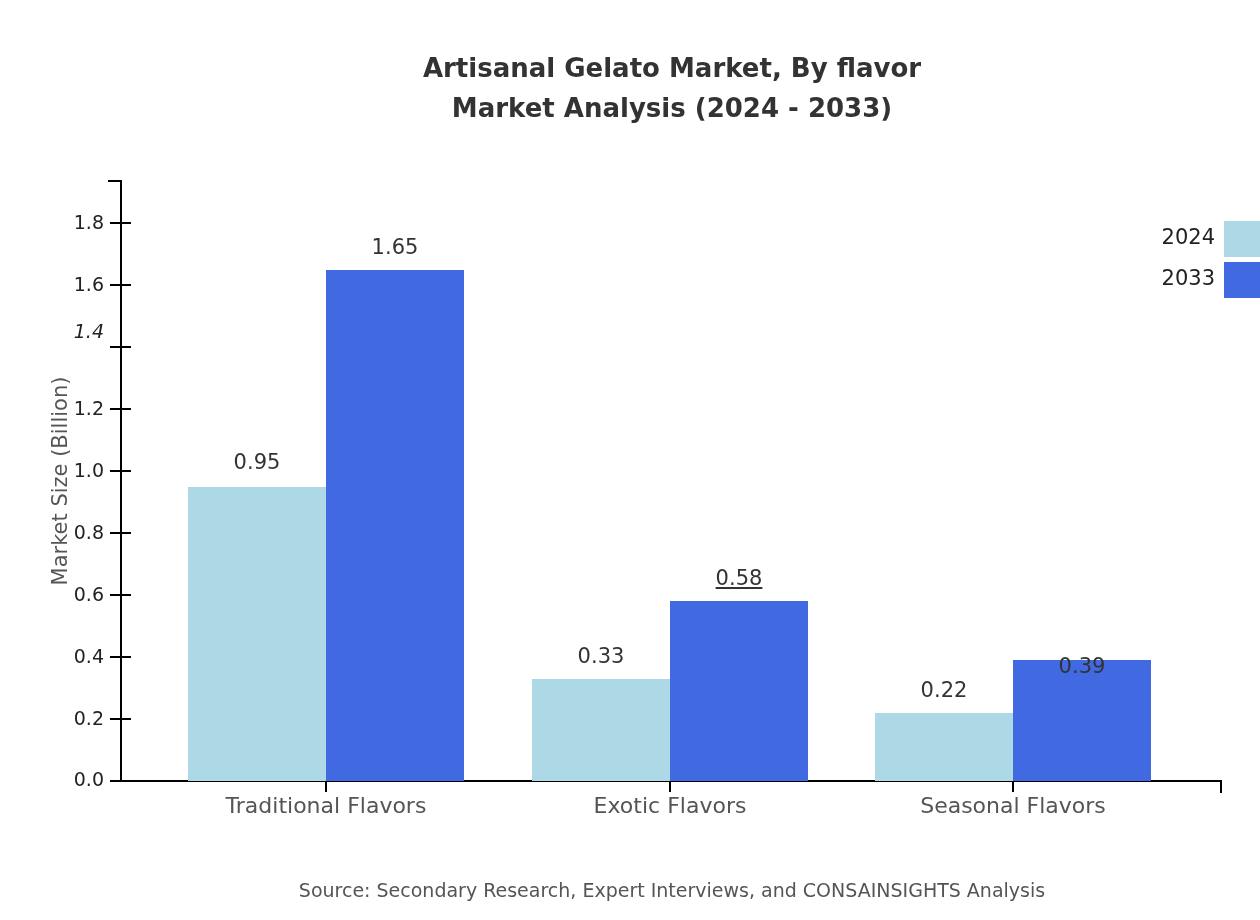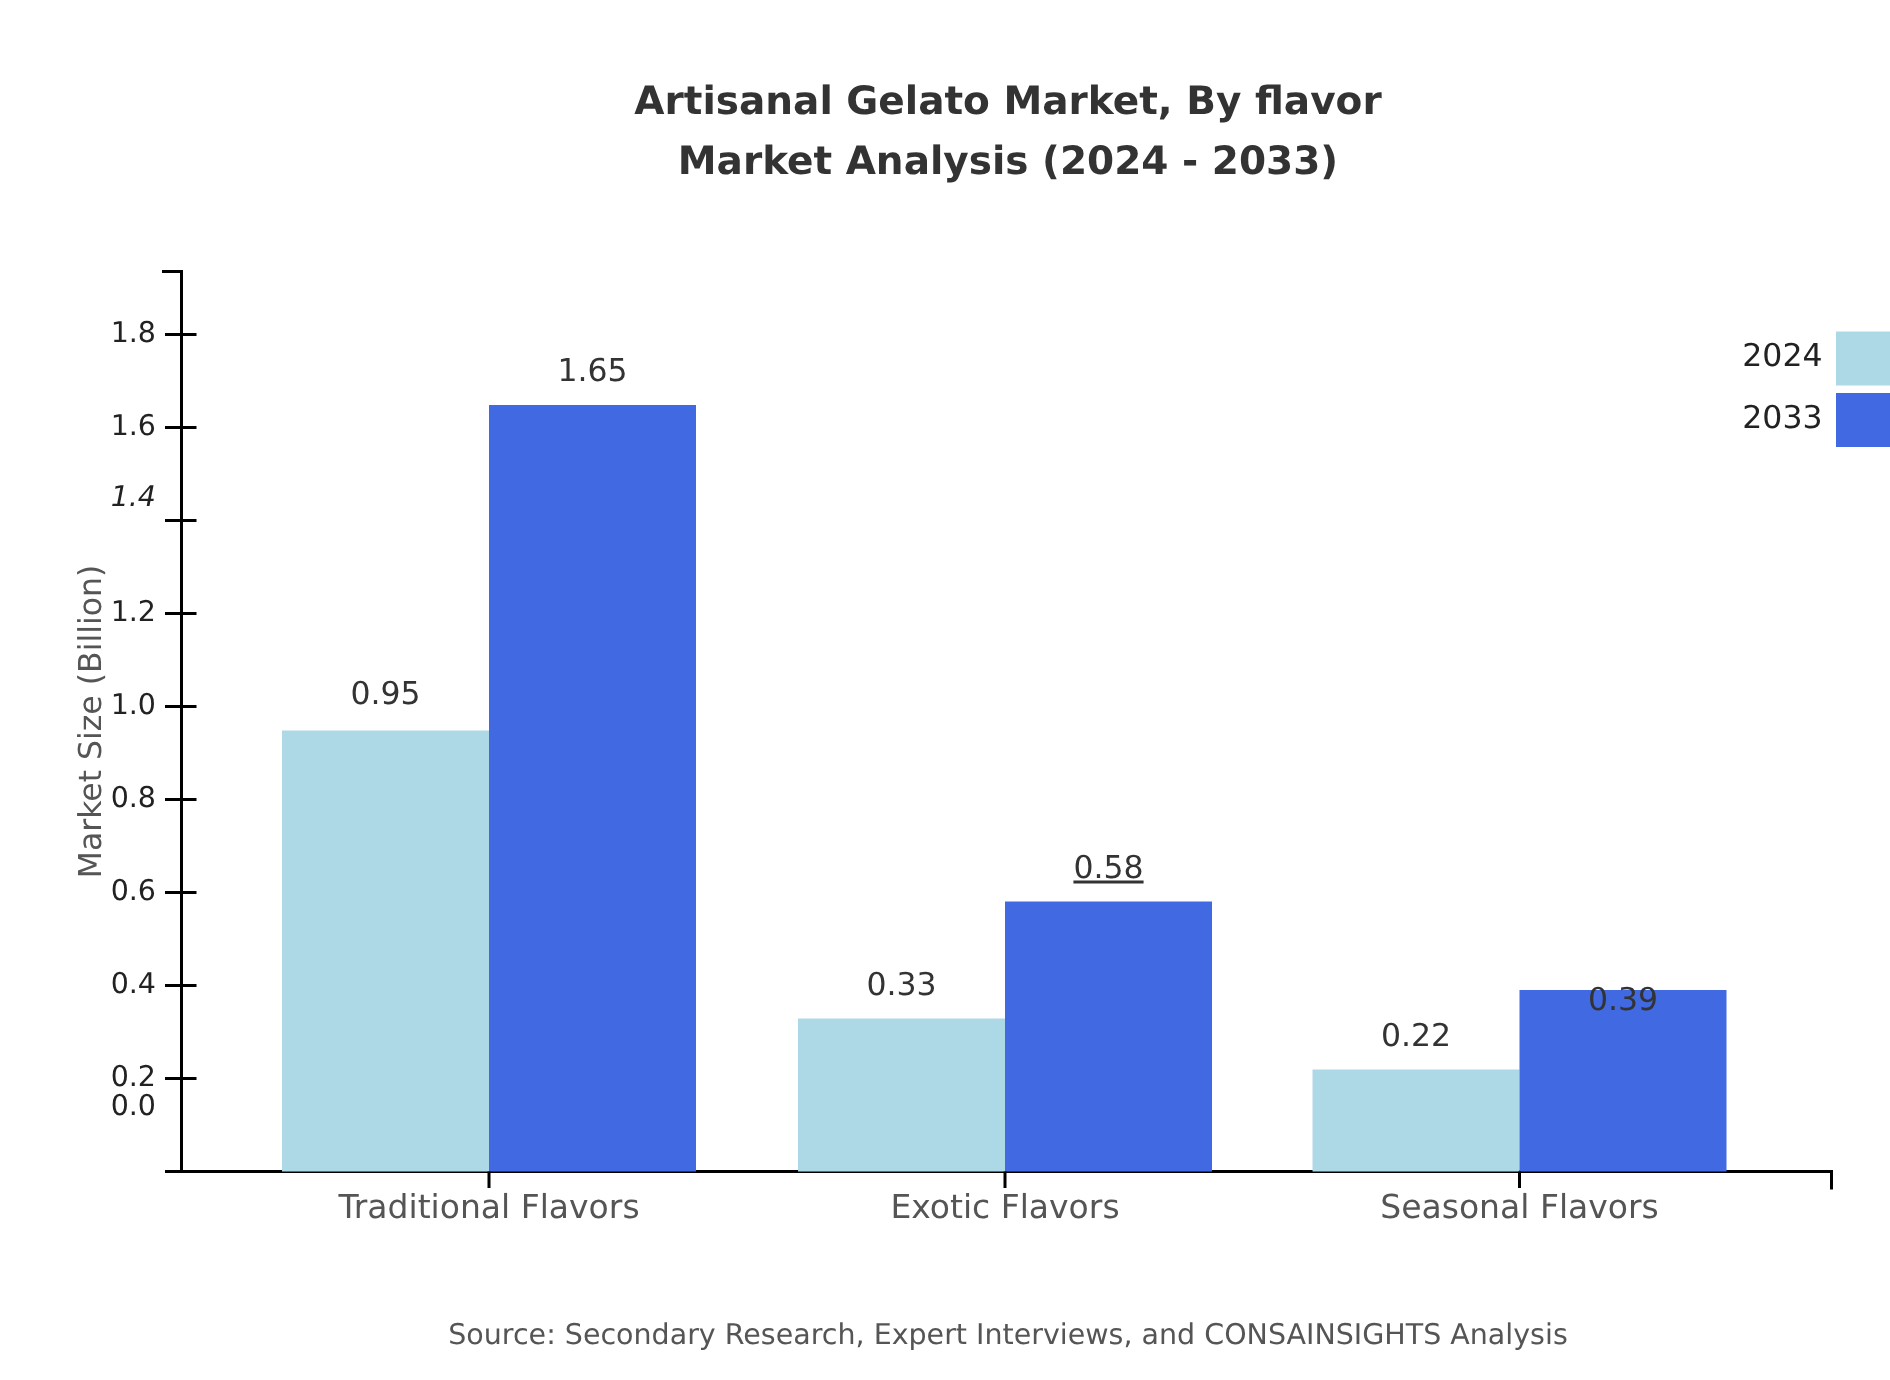--- a/index.html
+++ b/index.html
@@ -195,21 +195,21 @@
 
   <div class="ylabel">Market Size (Billion)</div>
 
   <div class="axis-y-spine"></div>
   <div class="axis-x-spine"></div>
   <div class="spine-cap-top"></div>
   <div class="spine-cap-right"></div>
 
   <div id="yticks-layer">
       <div class="ytick" style="top: 780px;"></div>
-      <div class="ytick-label" style="top: 728px;">0.0</div>
+      <div class="ytick-label" style="top: 770px;">0.0</div>
       <div class="ytick" style="top: 718.041px;"></div>
       <div class="ytick-label" style="top: 709.041px;">0.2</div>
       <div class="ytick" style="top: 656.082px;"></div>
       <div class="ytick-label" style="top: 647.082px;">0.4</div>
       <div class="ytick" style="top: 594.124px;"></div>
       <div class="ytick-label" style="top: 585.124px;">0.6</div>
       <div class="ytick" style="top: 532.165px;"></div>
       <div class="ytick-label" style="top: 523.165px;">0.8</div>
       <div class="ytick" style="top: 470.206px;"></div>
       <div class="ytick-label" style="top: 461.206px;">1.0</div>

